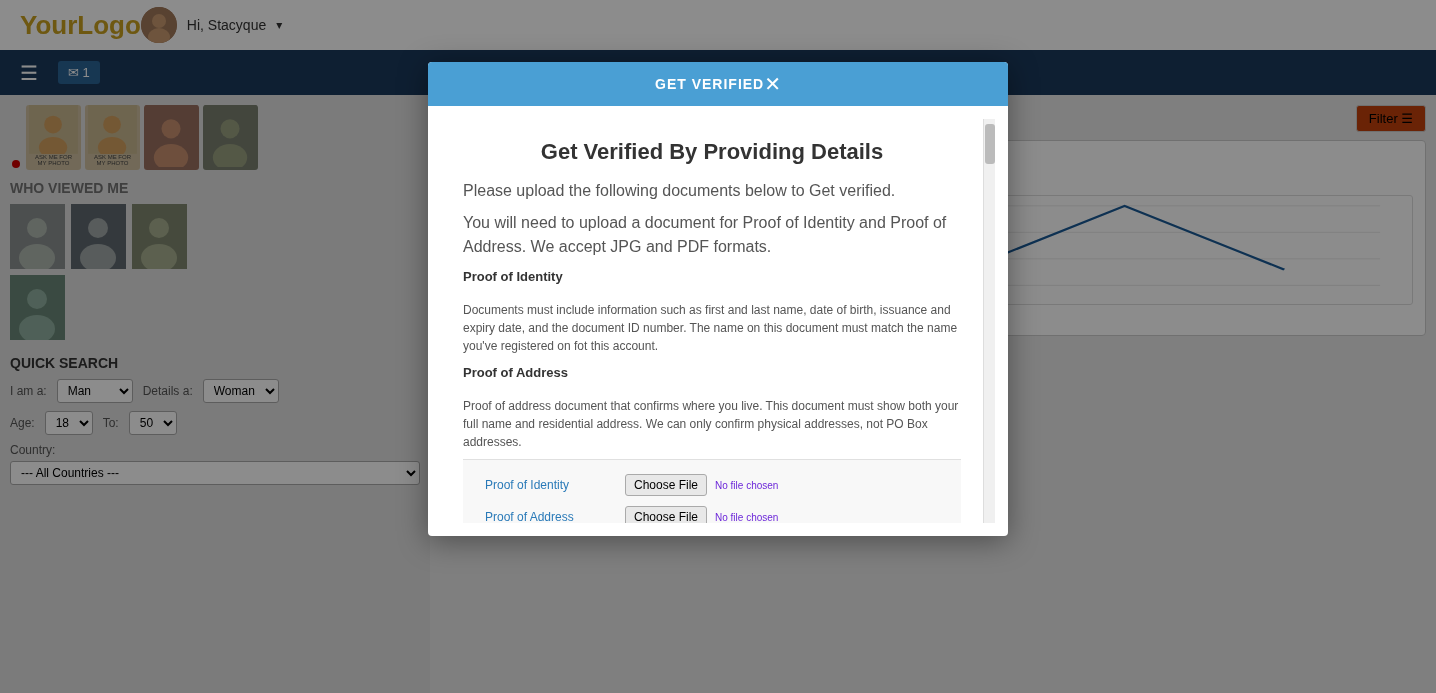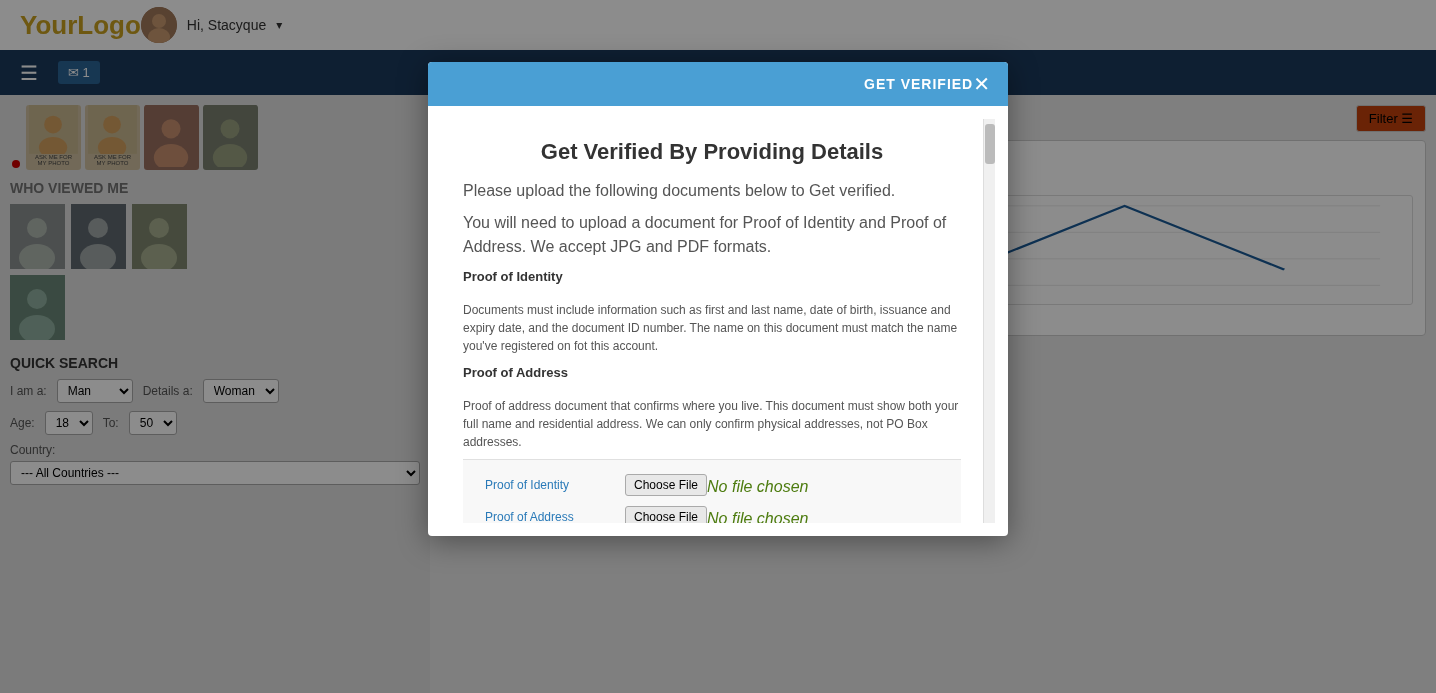--- a/index.html
+++ b/index.html
@@ -254,21 +254,21 @@
       z-index: 200;
       box-shadow: 0 5px 30px rgba(0,0,0,0.4);
       overflow: hidden;
     }
     .modal-header {
       background: #4a9fd4;
       color: #fff;
       padding: 12px 18px;
       display: flex;
       align-items: center;
-      justify-content: flex-end;
+      justify-content: center;
     }
     .modal-title {
       font-size: 14px;
       font-weight: bold;
       letter-spacing: 1px;
     }
     .modal-close {
       font-size: 20px;
       cursor: pointer;
       color: #fff;
@@ -346,35 +346,34 @@
       gap: 10px;
     }
     .file-label {
       font-size: 12px;
       color: #2a7ab8;
       width: 130px;
       flex-shrink: 0;
     }
     .file-input-wrapper {
       display: flex;
-      align-items: flex-end;
-      gap: 0;
+      align-items: center;
+      gap: 8px;
     }
     .choose-file-btn {
       background: #e8e8e8;
       border: 1px solid #aaa;
       padding: 3px 8px;
       font-size: 12px;
       border-radius: 3px;
       cursor: pointer;
     }
     .no-file-text {
-      font-size: 16px;
-      color: #4d7c0f;
-      font-style: italic;
+      font-size: 10px;
+      color: #6d28d9;
     }
 
     .continue-btn {
       display: block;
       margin: 12px auto 4px;
       background: #4a9fd4;
       color: #fff;
       border: none;
       padding: 12px 50px;
       font-size: 15px;

